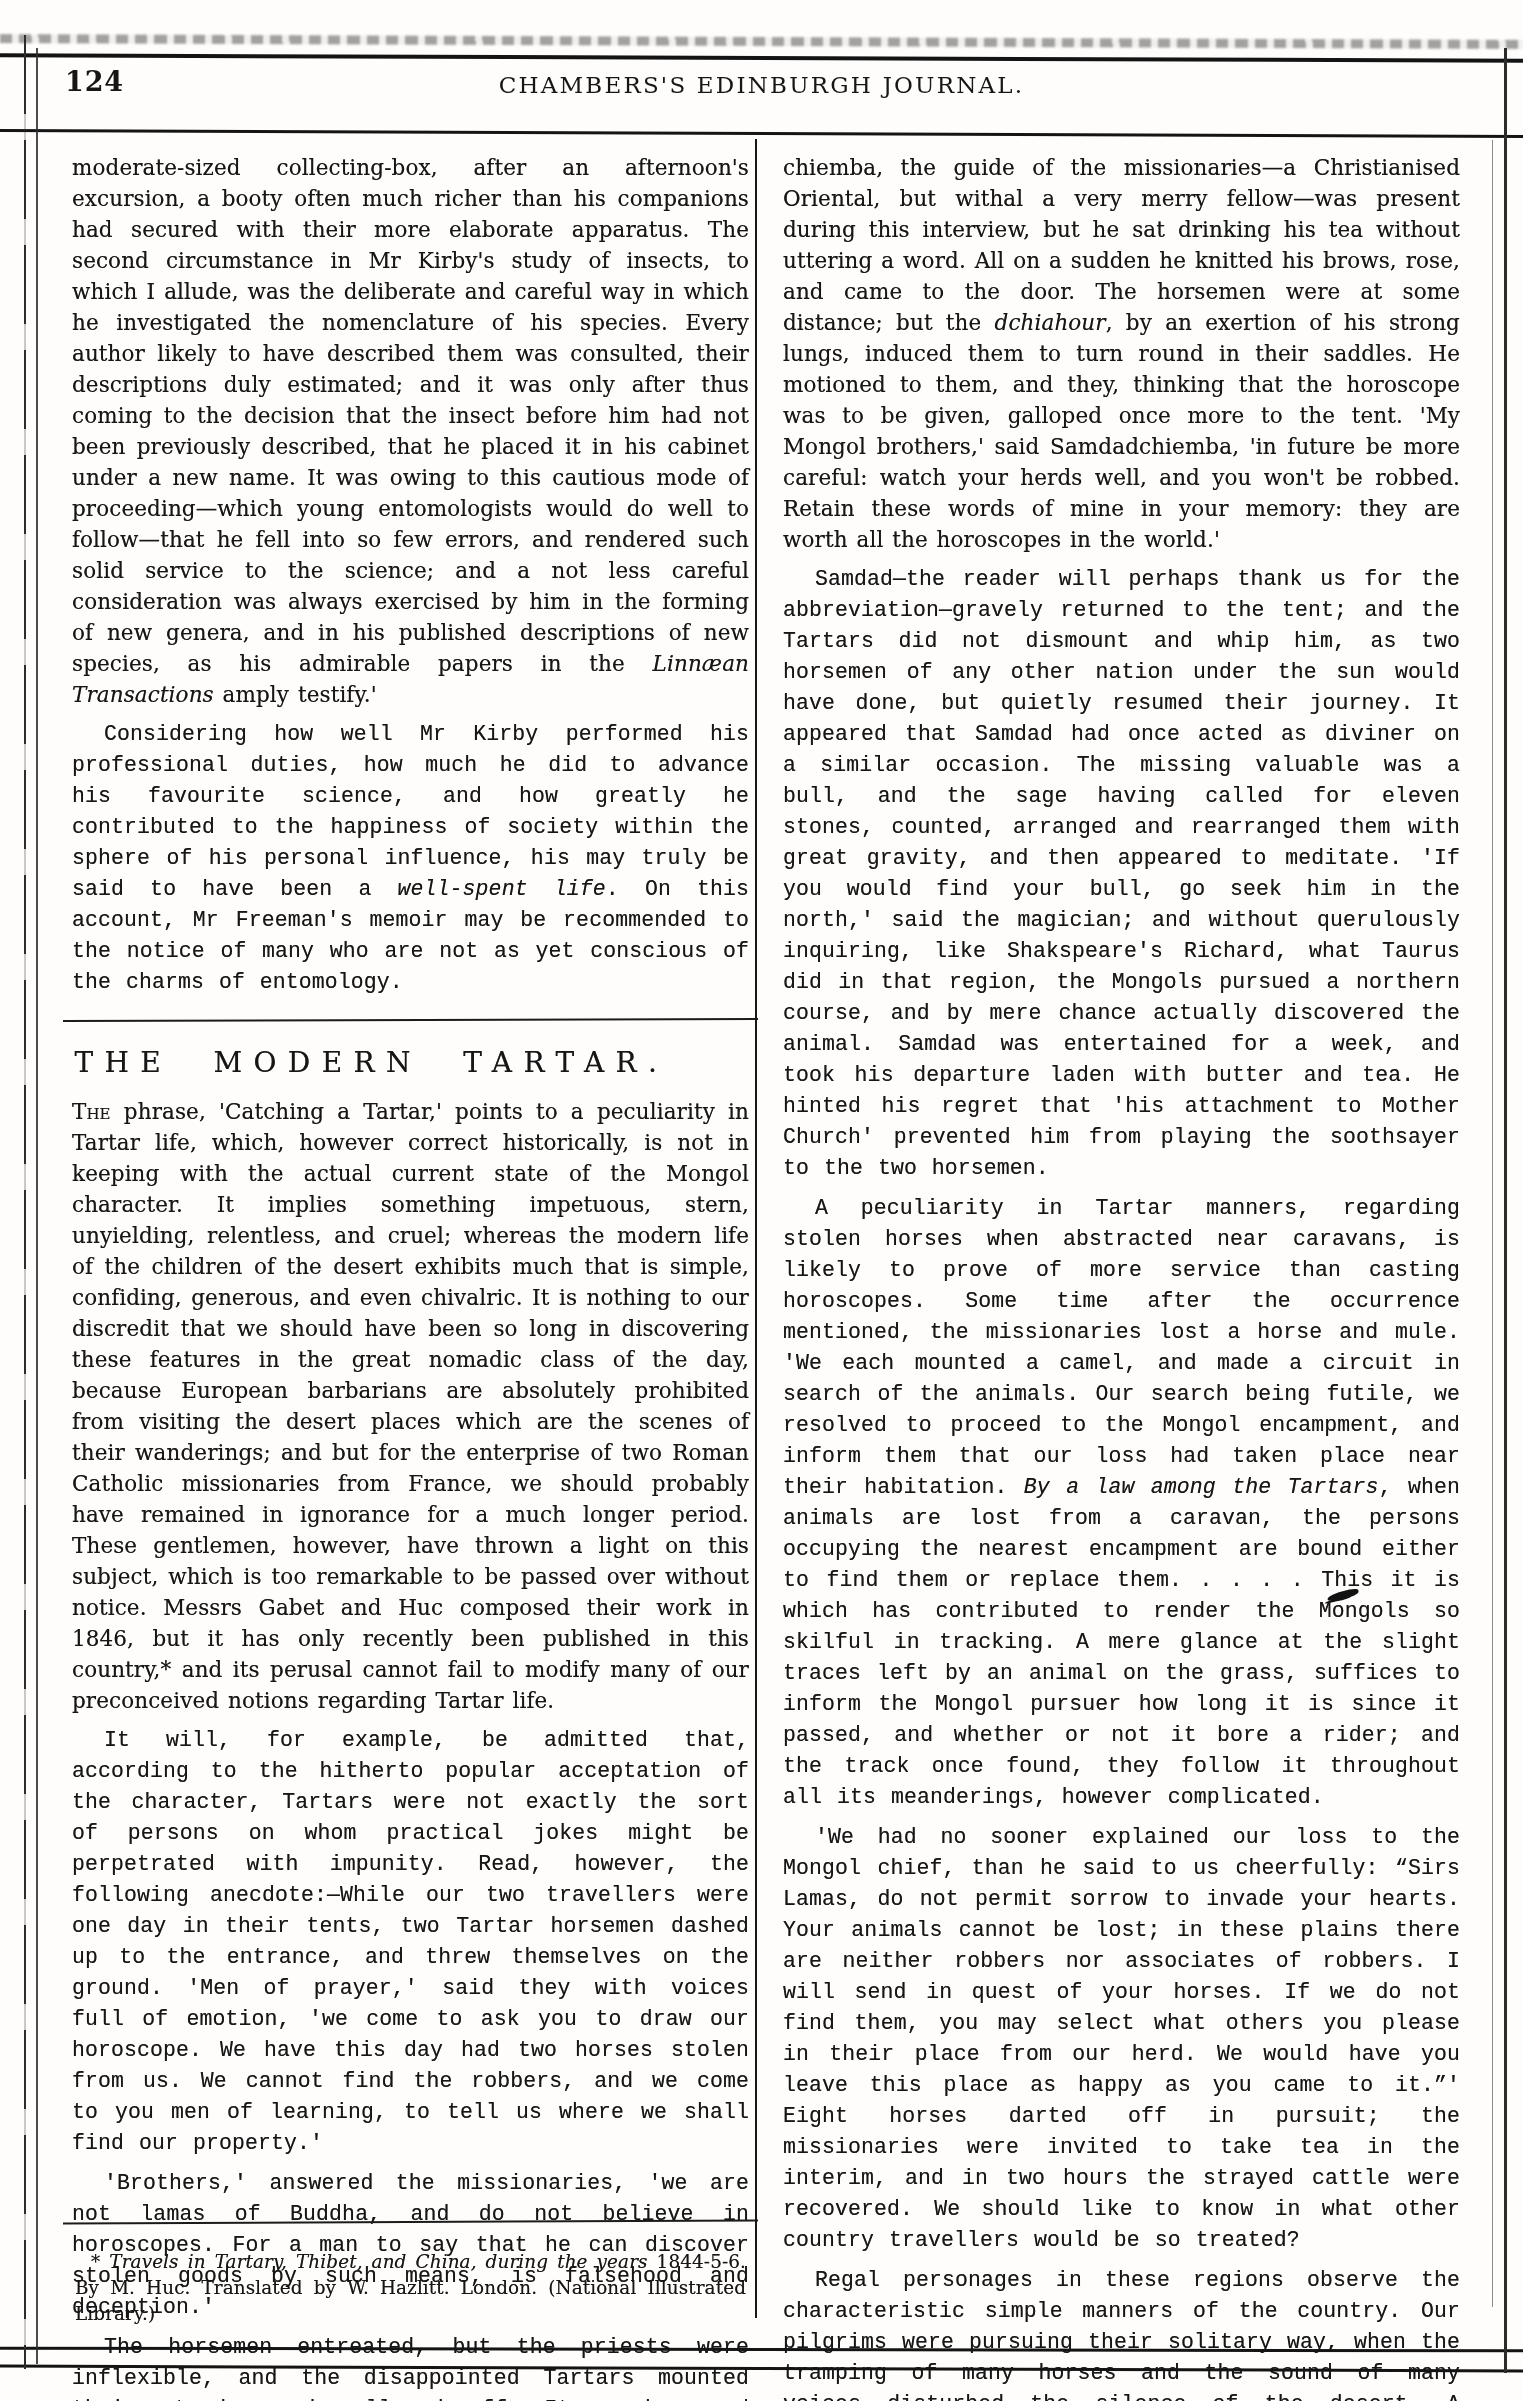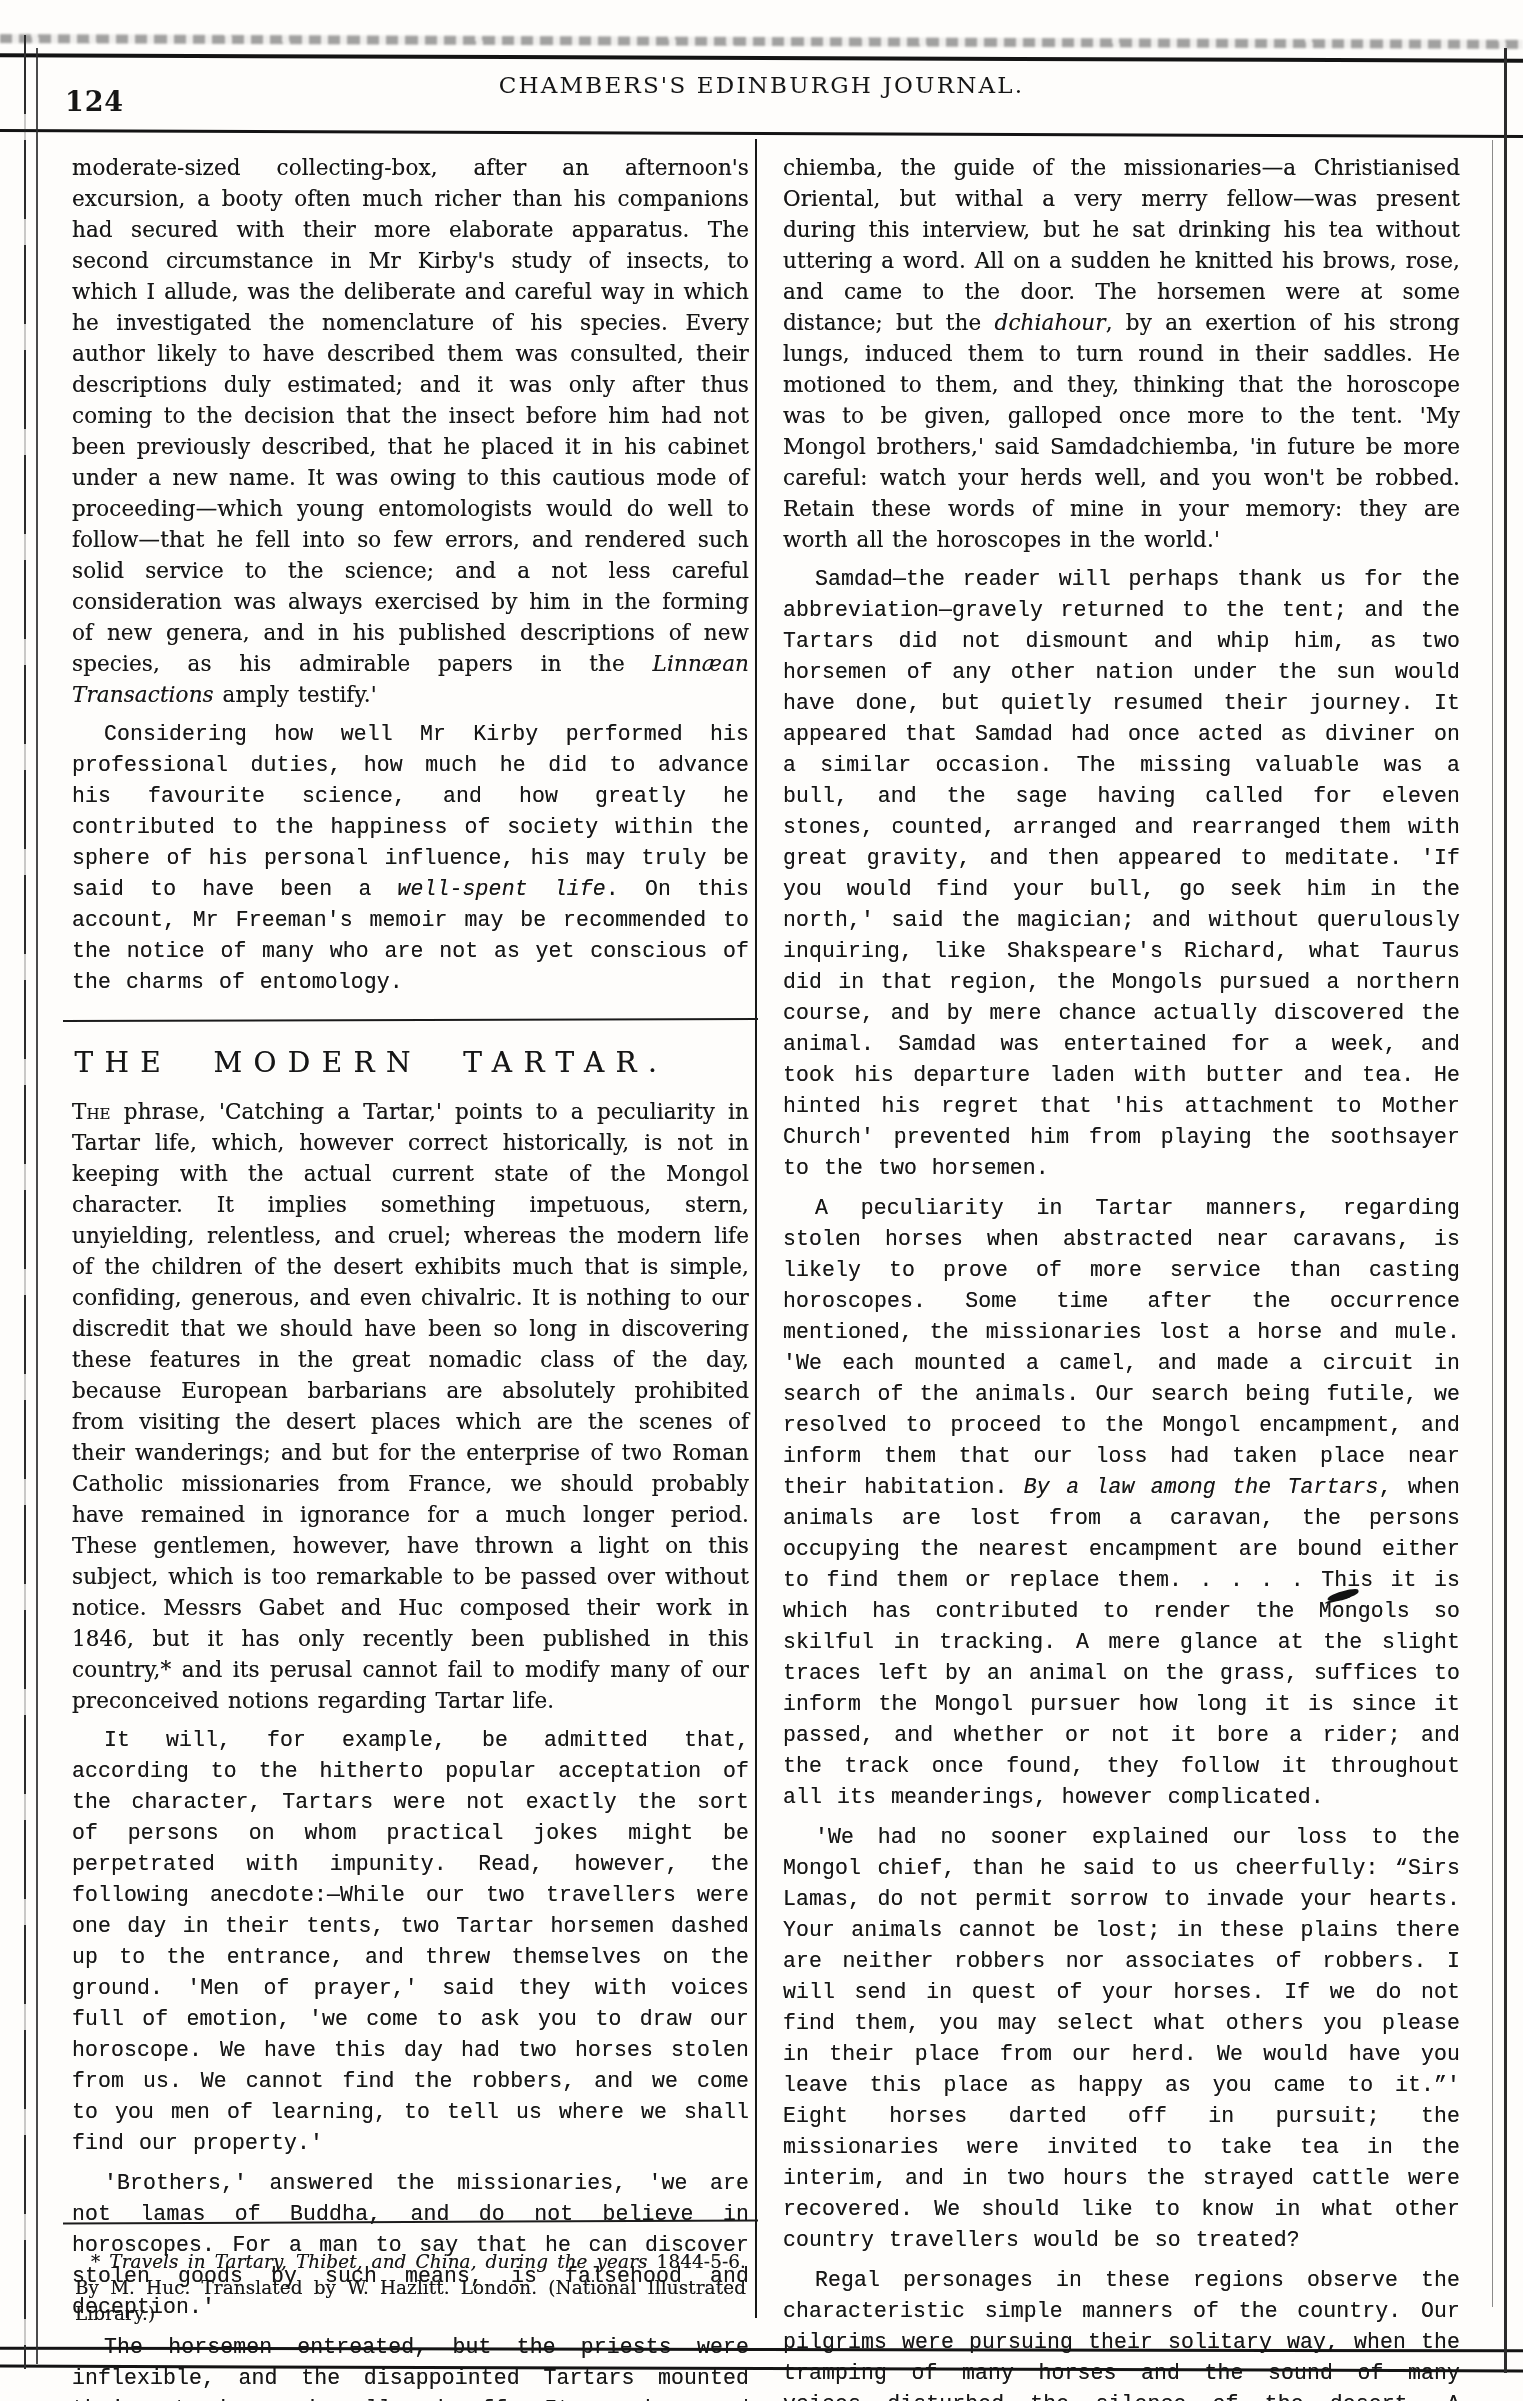--- a/index.html
+++ b/index.html
@@ -26,21 +26,21 @@
     left:24px; top:35px; height:2334px; width:1.8px;
     background:repeating-linear-gradient(to bottom,#2c2c2c 0 79px, rgba(44,44,44,.25) 79px 105px);
   }
   .left-border-inner { left:36px; top:48px; height:2316px; width:1.8px; opacity:.85; }
   .right-border-outer { left:1504px; top:48px; height:2325px; width:2.6px; }
   .right-border-inner { left:1492px; top:140px; height:2167px; width:1.3px; opacity:.55; }
   .column-divider { left:755px; top:139px; height:2179px; width:2.2px; background:#181818; }
 
   
   .page-number {
-    position:absolute; left:65px; top:86px;
+    position:absolute; left:65px; top:66px;
     font-size:27px; font-weight:bold; letter-spacing:0.9px;
   }
   .journal-title {
     position:absolute; left:0; top:72px; width:100%;
     text-align:center; font-size:23px; font-weight:normal; letter-spacing:2.2px;
     font-family:"DejaVu Serif","Liberation Serif",serif;
   }
 
   
   .col {

